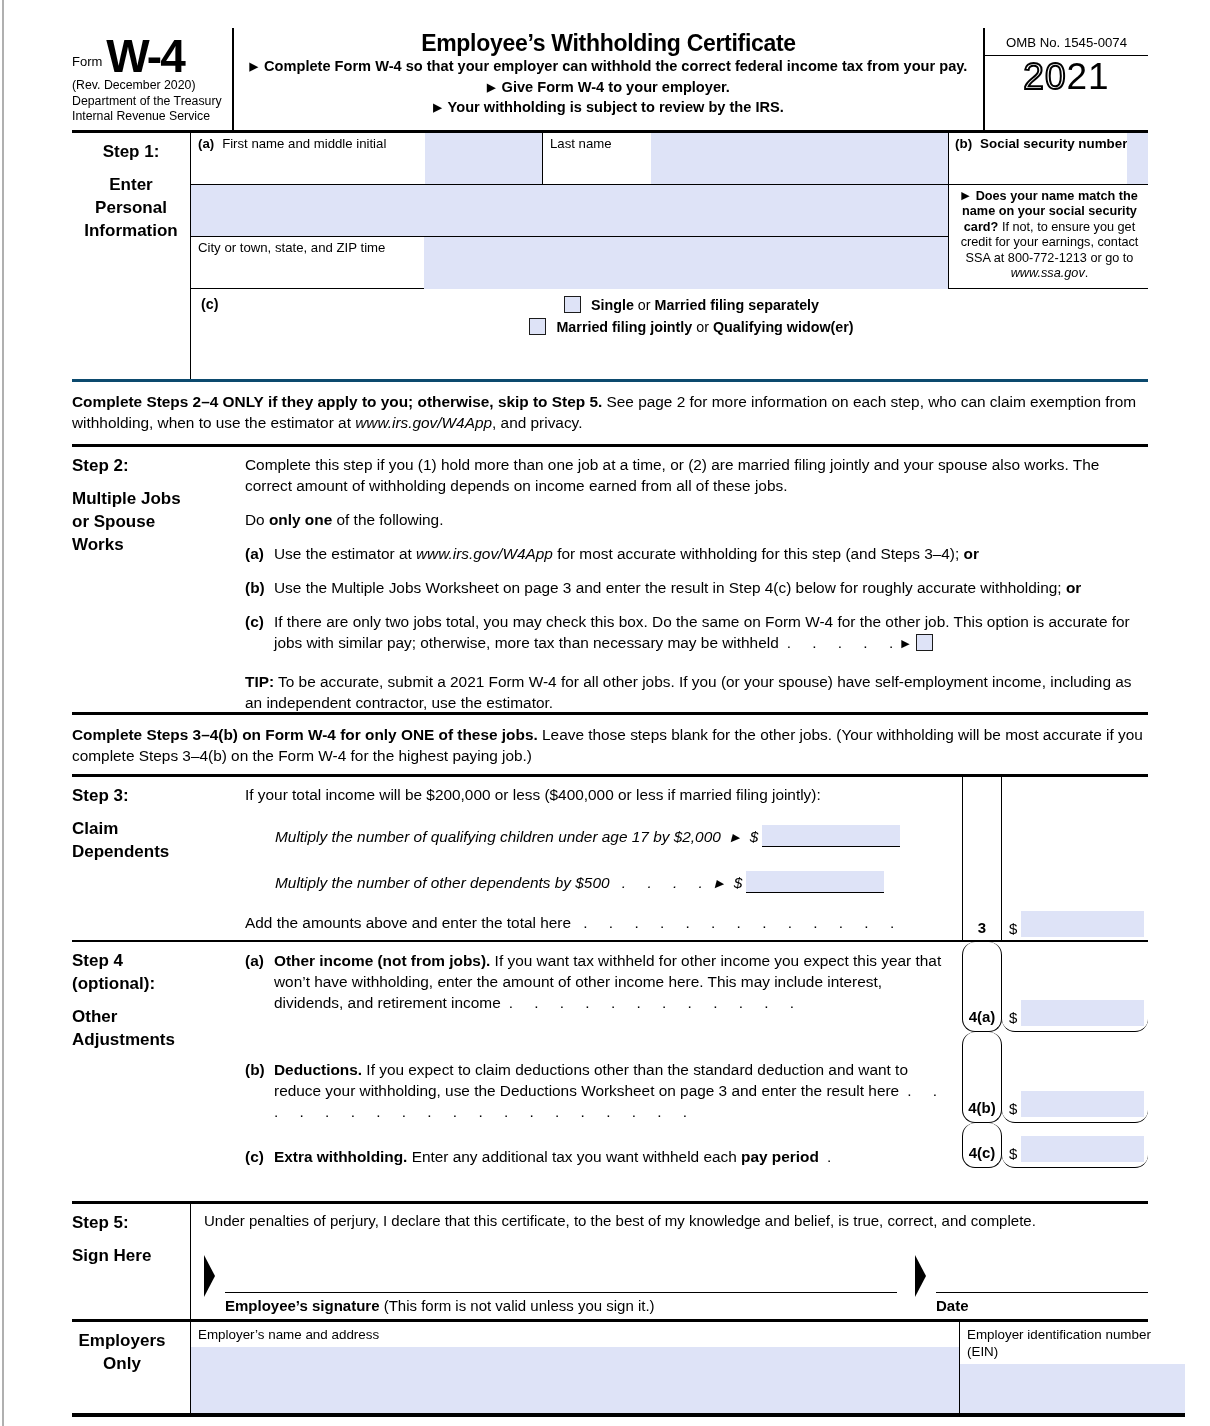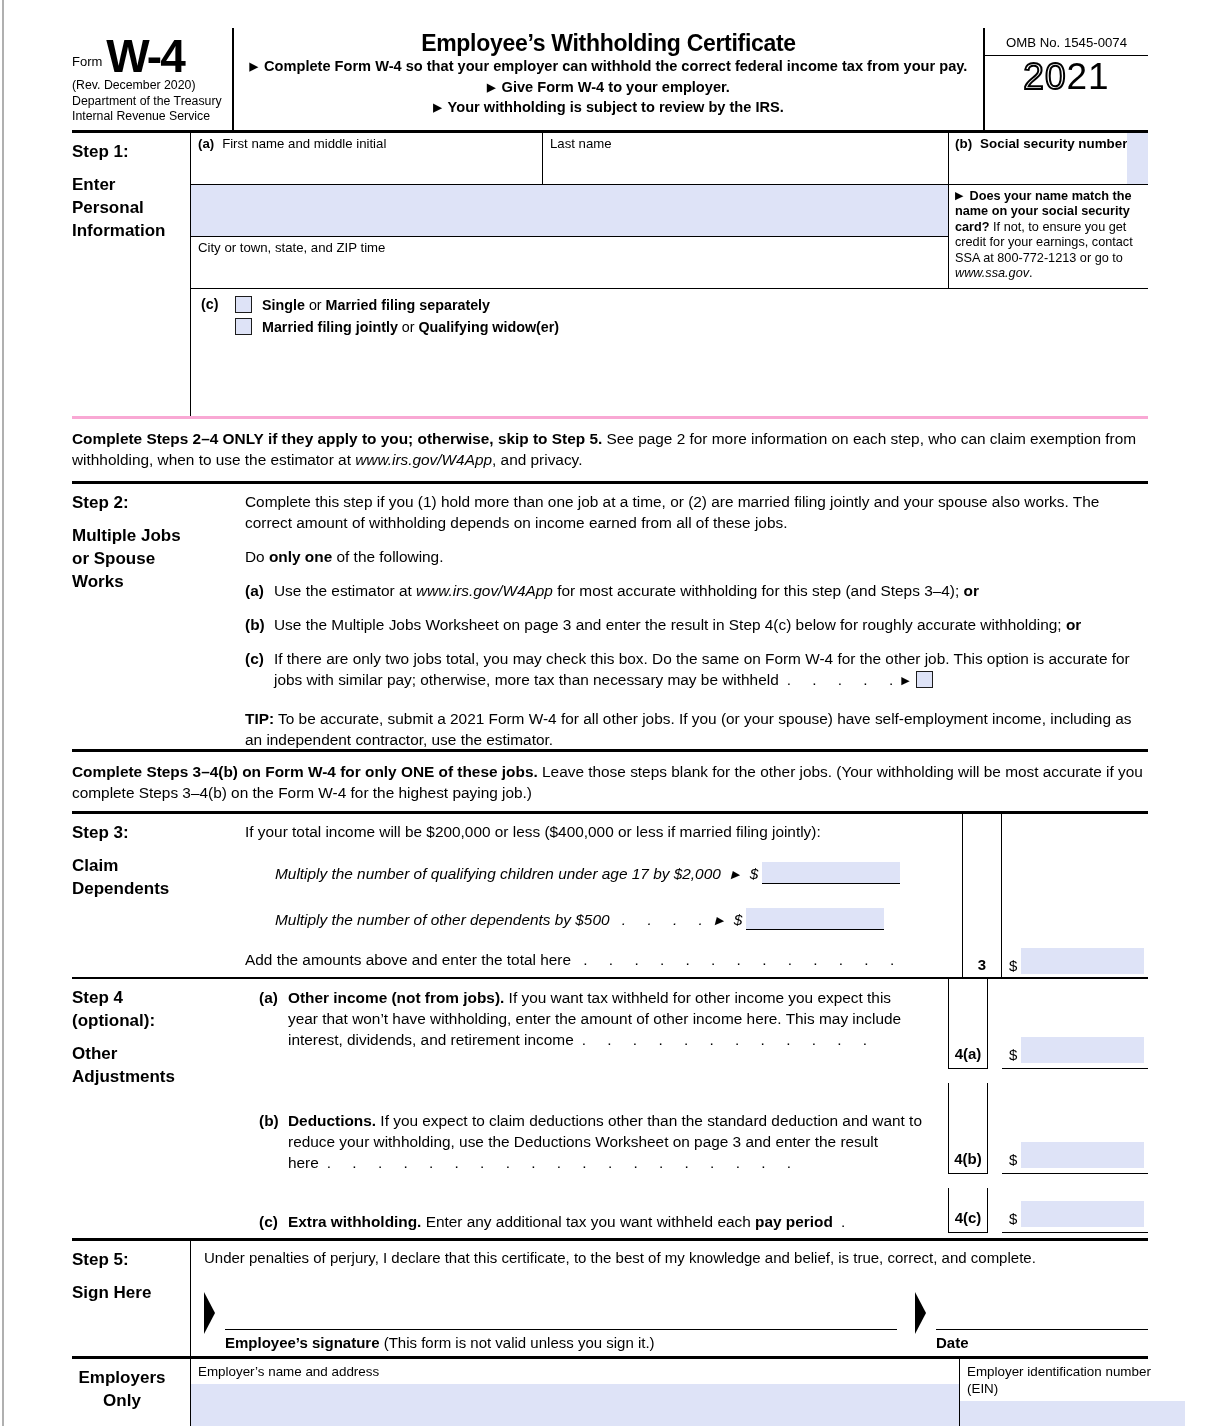--- a/index.html
+++ b/index.html
@@ -25,28 +25,28 @@
   .hd-right { width: 163px; text-align: center; }
   .omb { font-size: 13.2px; padding: 7px 0 5px; border-bottom: 1.5px solid #000; }
   .year { margin-top: 0; font-size: 37px; font-weight: normal; letter-spacing: 1px; }
   .yr-outline { color: #fff; -webkit-text-stroke: 2px #000; }
   .yr-solid { color: #000; }
   .seclabel { font-size: 17px; font-weight: bold; line-height: 23px; }
   .sublabel { font-size: 17px; font-weight: bold; line-height: 23px; margin-top: 10px; }
   .cb { display: inline-block; width: 17px; height: 17px; background: #dee3f7; border: 1.6px solid #1c1c1c; vertical-align: -3px; }
 
   
-  .step1 { display: flex; height: 286px; border-bottom: 3px solid #f9a8d4; }
+  .step1 { display: flex; height: 249px; border-bottom: 3px solid #0c4a6e; text-align: center; }
   .s1-label { width: 118px; padding-top: 7px; }
   .s1-body { flex: 1; border-left: 1.5px solid #000; }
   .s1-top { display: flex; border-bottom: 1.5px solid #000; height: 156px; }
   .s1-main { flex: 1; }
   .s1-row { display: flex; height: 52px; border-bottom: 1.5px solid #000; }
   .s1-row:last-child { border-bottom: none; }
-  .cell { display: flex; flex-direction: column; flex: 1; gap: 39px; }
+  .cell { display: flex; flex-direction: row; flex: 1; gap: 39px; }
   .cell.first { flex: none; width: 352px; border-right: 1.5px solid #000; }
   .cell-label { font-size: 13.2px; padding: 3px 0 0 7px; height: 24px; }
   .cell-label b.tag { margin-right: 8px; }
   .fill { flex: 1; background: #dee3f7; }
   .s1-ssncol { width: 200px; border-left: 1.5px solid #000; display: flex; flex-direction: column; }
   .ssn-cell { height: 52px; border-bottom: 1.5px solid #000; display: flex; }
   .ssn-label { font-size: 13.4px; font-weight: bold; padding: 3px 0 0 6px; height: 24px; }
   .ssa-note { font-size: 12.7px; line-height: 15.4px; padding: 4px 4px 0 6px; }
   .c-area { position: relative; padding: 7px 0 0 44px; }
   .c-tag { position: absolute; left: 10px; top: 7px; font-weight: bold; font-size: 14.3px; }
@@ -68,27 +68,27 @@
   .s2-p2 { margin-top: 13px; }
   .s2-item { display: flex; margin-top: 13px; }
   .s2-item .tag { width: 29px; font-weight: bold; flex: none; }
   .s2-item .itext { flex: 1; }
   .dots { letter-spacing: 4px; word-spacing: 9px; margin: 0 4px 0 8px; }
   .tip { margin-top: 16px; }
 
   
   .s3-grid { display: grid; grid-template-columns: 173px 1fr 40px 146px; grid-template-rows: 36px 46px 46px 37px; height: 165px; border-bottom: 2.5px solid #000; }
   .s4-wrap { height: 262px; border-bottom: 3px solid #000; }
-  .s4-grid { display: grid; grid-template-columns: 173px 1fr 40px 146px; grid-template-rows: 90px 91px 45px; height: 226px; gap: 14px; }
+  .s4-grid { display: grid; grid-template-columns: 173px 1fr 40px 146px; grid-template-rows: 90px 91px 45px; height: 226px; }
   .glabel { grid-column: 1; grid-row: 1 / -1; padding-top: 7px; }
   .glabel .seclabel, .glabel .sublabel { width: 130px; }
   .numcell { border-left: 1.5px solid #000; border-right: 1.5px solid #000; display: flex; align-items: flex-end; justify-content: center; font-size: 15px; font-weight: bold; padding-bottom: 6px; }
   .amtcell { display: flex; align-items: flex-end; padding: 0 4px 5px 7px; font-size: 15px; }
   .amtcell .afield { flex: 1; height: 26px; margin-left: 4px; background: #dee3f7; }
-  .bordered-b { border-bottom: 1.5px solid #000; }
+  .bordered-b { border-bottom: 1.5px solid #000; border-radius: 13px; }
   .s3-intro { padding-top: 9px; font-size: 15.4px; }
   .s3-line { padding: 12px 0 0 30px; font-size: 15.4px; white-space: nowrap; font-style: italic; }
   .infield { display: inline-block; width: 138px; height: 22px; background: #dee3f7; border-bottom: 1.5px solid #000; vertical-align: -5px; margin-left: 4px; }
   .s3-total { padding-top: 9px; font-size: 15.4px; white-space: nowrap; }
   .s4-item { display: flex; font-size: 15.4px; line-height: 21px; }
   .s4-item .tag { width: 29px; font-weight: bold; flex: none; }
   .s4-item .itext { flex: 1; padding-right: 10px; }
   .s4a { padding-top: 8px; }
   .s4b { padding-top: 27px; }
   .s4c { padding-top: 23px; }

